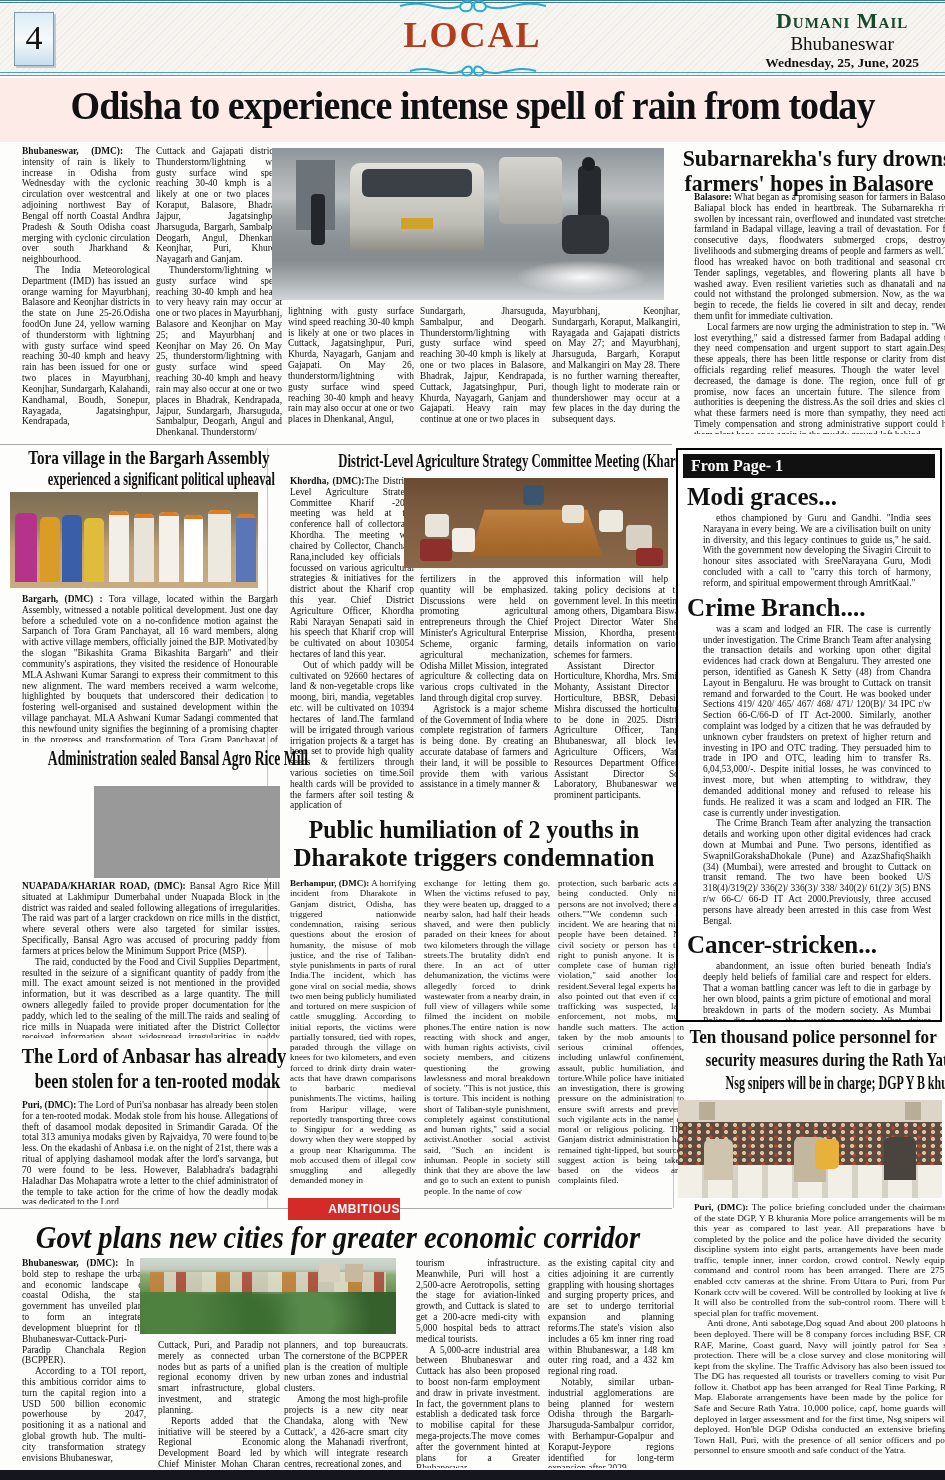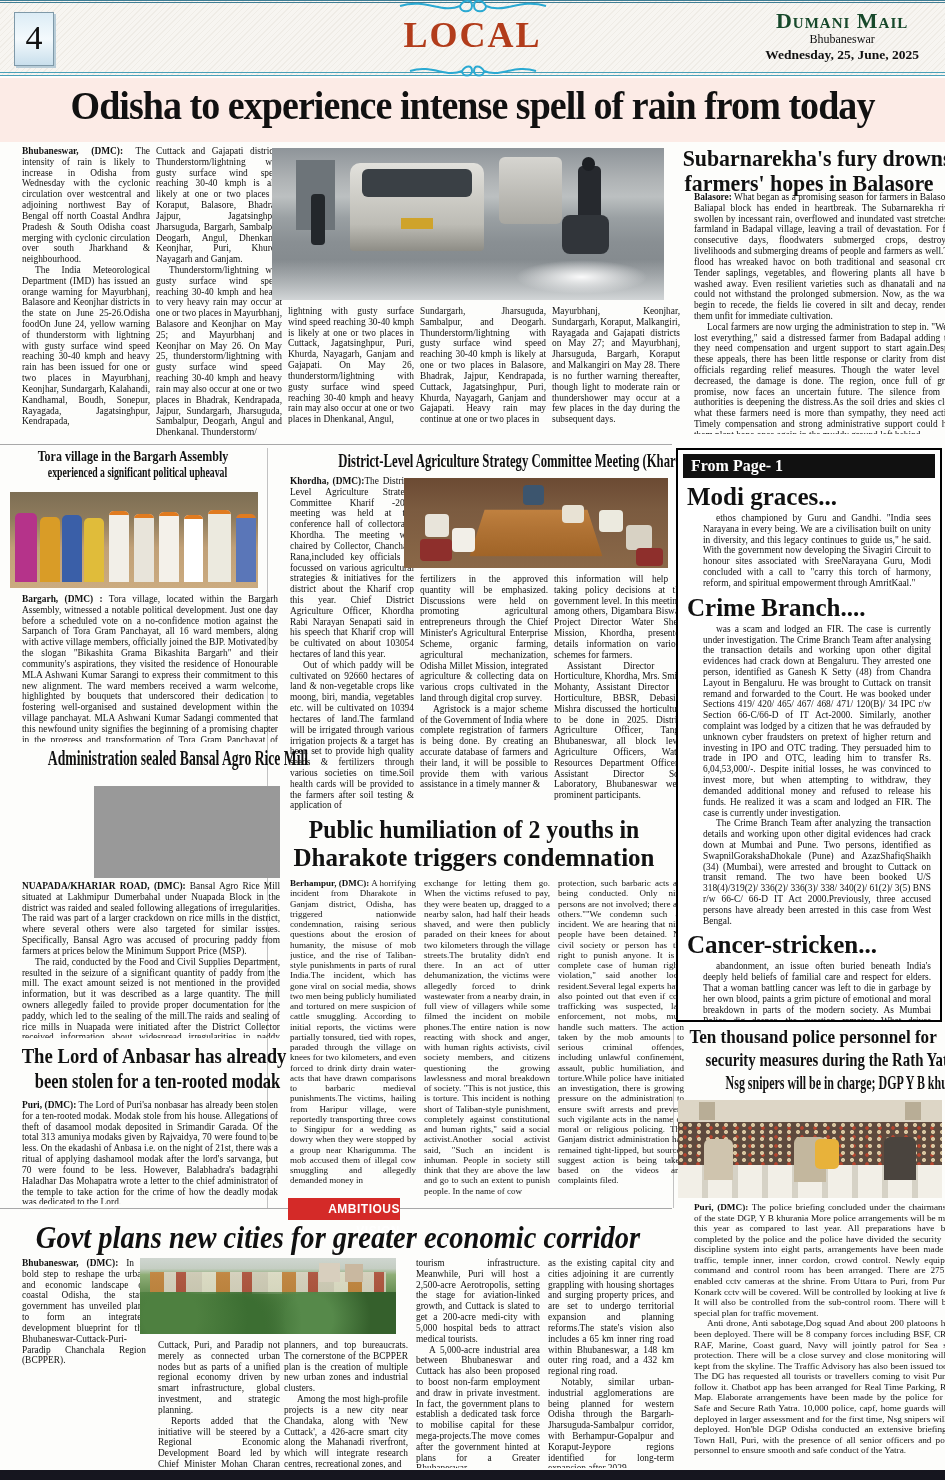--- a/index.html
+++ b/index.html
@@ -8,21 +8,21 @@
   .abs{position:absolute;}
   
   .header{left:0;top:0;width:945px;height:76px;
           background:repeating-linear-gradient(135deg,#f7f5f1 0 3px,#efece6 3px 4px);
           border-top:3px double #3f7d94;border-bottom:4px double #49a0b8;box-sizing:border-box;}
   .pagenum{left:14px;top:12px;width:38px;height:52px;background:linear-gradient(180deg,#dcecf5,#f4fafd 50%,#c9dfec);
            border:1px solid #7f99a8;box-shadow:2px 2px 0 #b9cdd8;font-size:34px;text-align:center;line-height:50px;}
   .local{left:0;top:14px;width:945px;text-align:center;font-size:36px;letter-spacing:2px;color:#b23c1b;font-weight:bold;}
   .mast{right:26px;top:8px;text-align:center;line-height:1.15;}
   .mast .paper{font-size:22px;font-weight:bold;color:#17492b;font-variant:small-caps;letter-spacing:1px;}
-  .mast .city{font-size:12px;}
+  .mast .city{font-size:19px;}
   .mast .date{font-size:13.5px;font-weight:bold;}
   .flourish{left:50%;transform:translateX(-50%);}
   
   .band{left:0;top:78px;width:945px;height:64px;background:#fcebe6;}
   .lead-h{left:0;top:82px;width:945px;text-align:center;font-size:40px;font-weight:bold;letter-spacing:-1px;white-space:nowrap;}
   
   .bt{font-size:9.4px;line-height:1.15;text-align:justify;overflow:hidden;margin-left:16px;}
   .bt p{margin:0;}
   .bt p+p{text-indent:13px;}
   .dl{font-weight:bold;}
@@ -110,21 +110,21 @@
   </div>
   <div class="abs bt" style="left:678px;top:192px;width:264px;height:242px;">
     <p><b class="dl">Balasore:</b> <span>What began as a promising season for farmers in Balasore's Baliapal block has ended in heartbreak. The Subarnarekha river, swollen by incessant rain, overflowed and inundated vast stretches of farmland in Badapal village, leaving a trail of devastation. For four consecutive days, floodwaters submerged crops, destroying livelihoods and submerging dreams of people and farmers as well.The flood has wreaked havoc on both traditional and seasonal crops. Tender saplings, vegetables, and flowering plants all have been washed away. Even resilient varieties such as dhanatali and nalita could not withstand the prolonged submersion. Now, as the waters begin to recede, the fields lie covered in silt and decay, rendering them unfit for immediate cultivation.</span></p>
     <p>Local farmers are now urging the administration to step in. "We've lost everything," said a distressed farmer from Badapal adding that they need compensation and urgent support to start again.Despite these appeals, there has been little response or clarity from district officials regarding relief measures. Though the water level has decreased, the damage is done. The region, once full of green promise, now faces an uncertain future. The silence from the authorities is deepening the distress.As the soil dries and skies clear, what these farmers need is more than sympathy, they need action. Timely compensation and strong administrative support could help them plant hope once again in the muddy ground left behind.</p>
   </div>
 
   <div class="abs hrule" style="left:0;top:444px;width:672px;"></div>
   <div class="abs vrule" style="left:267px;top:448px;height:760px;"></div>
   <div class="abs vrule" style="left:673px;top:1024px;height:184px;"></div>
 
-  <div class="abs hl" style="left:2px;top:448px;width:262px;font-size:15px;line-height:1.08;">
+  <div class="abs hl" style="left:2px;top:448px;width:262px;font-size:19px;line-height:1.08;">
     <span class="sq sx80">Tora village in the Bargarh Assembly</span>
       <span class="sq sx65">experienced a significant political upheaval</span>
   </div>
   <div class="abs photo" style="left:10px;top:492px;width:248px;height:96px;">
     <div style="position:absolute;inset:0;background:linear-gradient(180deg,#7d6e54 0%,#8f7c5d 28%,#c0a077 58%,#cbab80 100%);"></div>
     <div style="position:absolute;left:2%;top:22%;width:9%;height:72%;background:#b5338a;border-radius:5px 5px 0 0;"></div>
     <div style="position:absolute;left:12%;top:26%;width:8%;height:68%;background:#d99c27;border-radius:5px 5px 0 0;"></div>
     <div style="position:absolute;left:21%;top:24%;width:8%;height:70%;background:#3a5fa8;border-radius:5px 5px 0 0;"></div>
     <div style="position:absolute;left:30%;top:27%;width:8%;height:67%;background:#e0bc3a;border-radius:5px 5px 0 0;"></div>
     <div style="position:absolute;left:40%;top:20%;width:8%;height:74%;background:#f2efe8;border-radius:5px 5px 0 0;box-shadow:inset 0 18px 0 -14px #e07b20;"></div>
@@ -245,20 +245,21 @@
     <p>Anti drone, Anti sabotage,Dog squad And about 200 platoons have been deployed. There will be 8 company forces including BSF, CRPF, RAF, Marine, Coast guard, Navy will jointly patrol for Sea side protection. There will be a close survey and close monitoring will be kept from the skyline. The Traffic Advisory has also been issued today. The DG has requested all tourists or travellers coming to visit Puri to follow it. Chatbot app has been arranged for Real Time Parking, Root Map. Elaborate arrangements have been made by the police for the Safe and Secure Rath Yatra. 10,000 police, capf, home guards will be deployed in larger assessment and for the first time, Nsg snipers will be deployed. Hon'ble DGP Odisha conducted an extensive briefing at Town Hall, Puri, with the presence of all senior officers and police personnel to ensure smooth and safe conduct of the Yatra.</p>
   </div>
 
   <div class="abs hrule" style="left:0;top:1208px;width:672px;"></div>
   <div class="abs badge" style="left:288px;top:1198px;width:112px;height:22px;text-align:right;">AMBITIOUS VISION</div>
   <div class="abs hl it" style="left:0;top:1220px;width:676px;font-size:31px;">
     <span class="sq sx92">Govt plans new cities for greater economic corridor</span>
   </div>
   <div class="abs bt" style="left:6px;top:1258px;width:124px;height:210px;">
     <p><b class="dl">Bhubaneswar, (DMC):</b> <span>In a bold step to reshape the urban and economic landscape of coastal Odisha, the state government has unveiled plans to form an integrated development blueprint for the Bhubaneswar-Cuttack-Puri-Paradip Chanchala Region (BCPPER).</span></p>
+    <p>According to a TOI report, this ambitious corridor aims to turn the capital region into a USD 500 billion economic powerhouse by 2047, positioning it as a national and global growth hub. The multi-city transformation strategy envisions Bhubaneswar,</p>
   </div>
   <div class="abs photo" style="left:140px;top:1258px;width:256px;height:76px;">
     <div style="position:absolute;inset:0;background:linear-gradient(180deg,#cfd6d0 0%,#c4cdc2 14%,#8fae77 22%,#4d7a3c 60%,#35602c 100%);"></div>
     <div style="position:absolute;left:4%;top:18%;width:92%;height:30%;background:repeating-linear-gradient(90deg,#c9803a 0 14px,#e0d6c8 14px 26px,#b44a3a 26px 36px,#d8cfc0 36px 52px,#e8e2d0 52px 66px);opacity:.85;"></div>
     <div style="position:absolute;left:70%;top:6%;width:8%;height:26%;background:#d8cfbe;"></div>
     <div style="position:absolute;left:80%;top:8%;width:7%;height:24%;background:#c9b8a0;"></div>
     <div style="position:absolute;left:0;bottom:0;width:100%;height:55%;background:radial-gradient(circle at 12% 60%,#4e8040 12%,rgba(0,0,0,0) 34%),radial-gradient(circle at 38% 74%,#3c6e32 16%,rgba(0,0,0,0) 40%),radial-gradient(circle at 66% 64%,#56894a 14%,rgba(0,0,0,0) 36%),radial-gradient(circle at 90% 72%,#35602c 16%,rgba(0,0,0,0) 40%),linear-gradient(180deg,rgba(61,104,48,.2),#2e5526);"></div>
   </div>
   <div class="abs bt" style="left:142px;top:1340px;width:122px;height:128px;">
     <p>Cuttack, Puri, and Paradip not merely as connected urban nodes but as parts of a unified regional economy driven by smart infrastructure, global investment, and strategic planning.</p>

